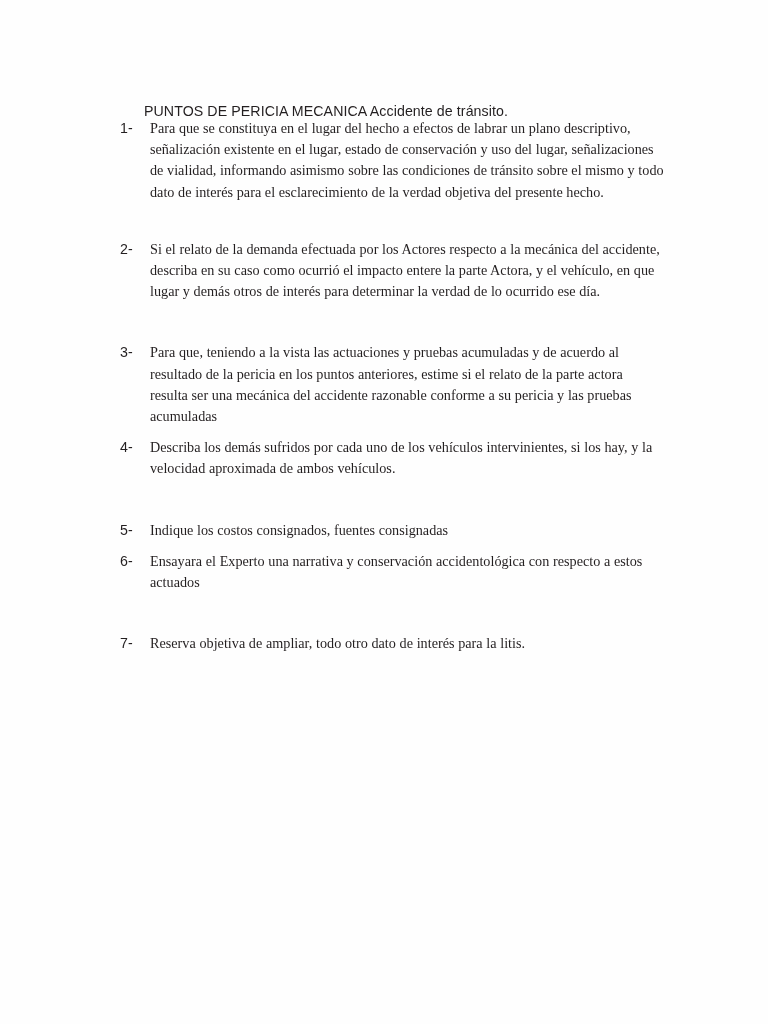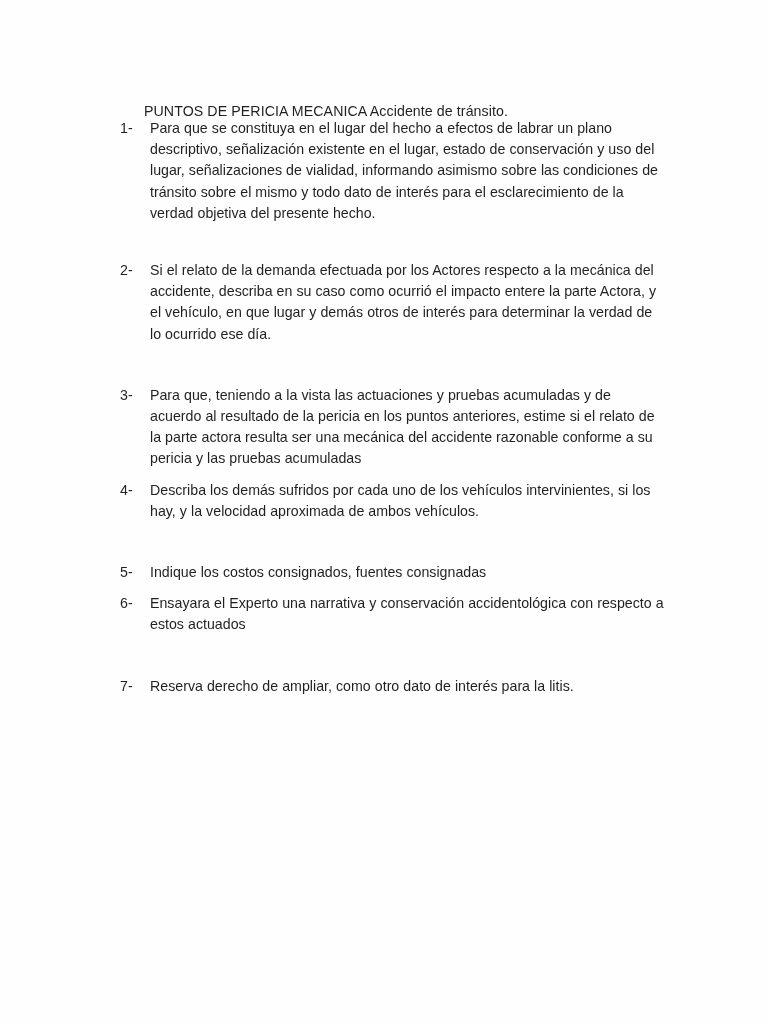--- a/index.html
+++ b/index.html
@@ -64,20 +64,21 @@
     top: 0;
     width: 26px;
     text-align: left;
     font-size: 14.2px;
     line-height: 21.2px;
     white-space: nowrap;
   }
 
   .point-text {
     display: block;
+    font-family: Liberation Serif, serif;
   }
 
   
   .gap-normal { margin-top: 10px; }
   .gap-wide   { margin-top: 36px; }
   .gap-xwide  { margin-top: 40px; }
   .gap-first  { margin-top: 0; }
 </style>
 </head>
 <body>
@@ -113,18 +114,18 @@
       <span class="point-text">Indique los costos consignados, fuentes consignadas</span>
     </li>
 
     <li class="point-item gap-normal">
       <span class="point-marker">6-</span>
       <span class="point-text">Ensayara el Experto una narrativa y conservación accidentológica con respecto a estos actuados</span>
     </li>
 
     <li class="point-item gap-xwide">
       <span class="point-marker">7-</span>
-      <span class="point-text">Reserva derecho de ampliar, como otro dato de interés para la litis.</span>
+      <span class="point-text">Reserva objetiva de ampliar, todo otro dato de interés para la litis.</span>
     </li>
 
   </ol>
 
 </div>
 
 </body></html>

